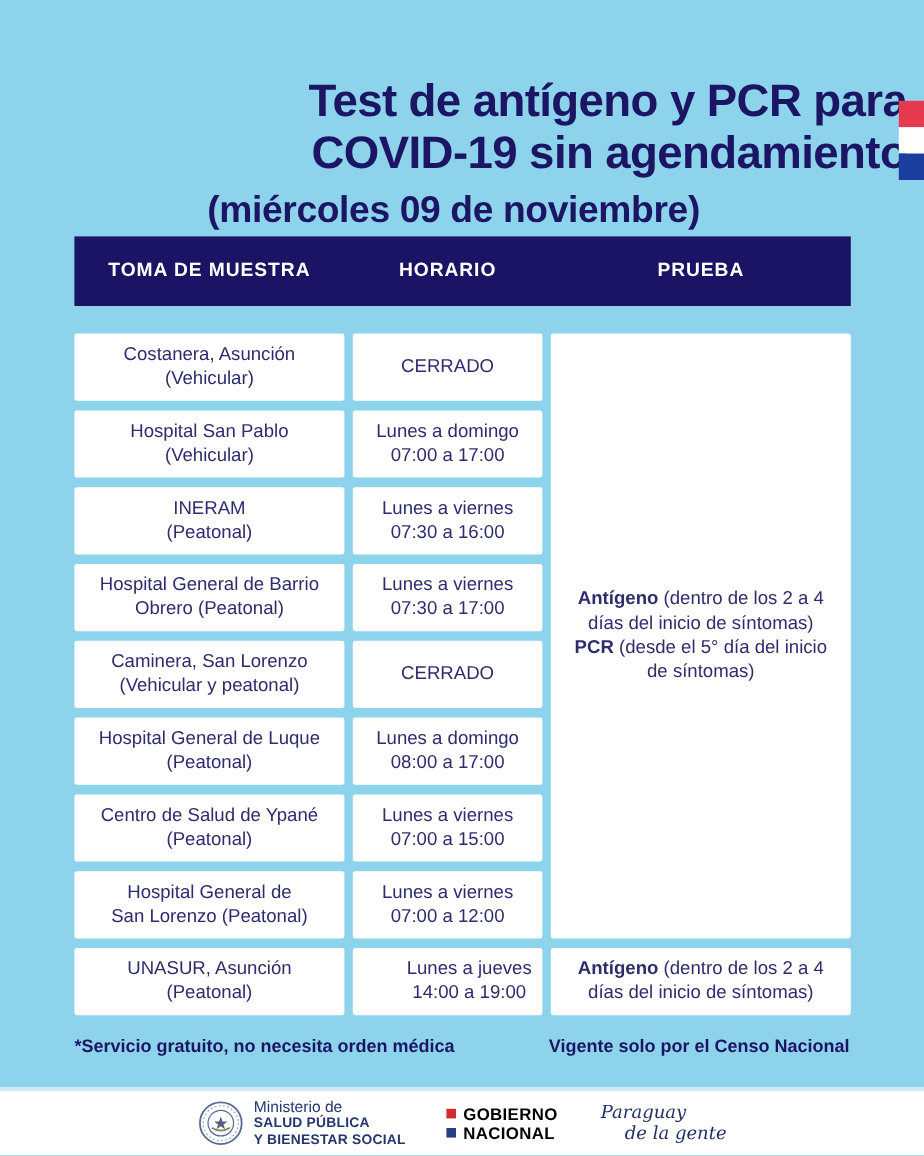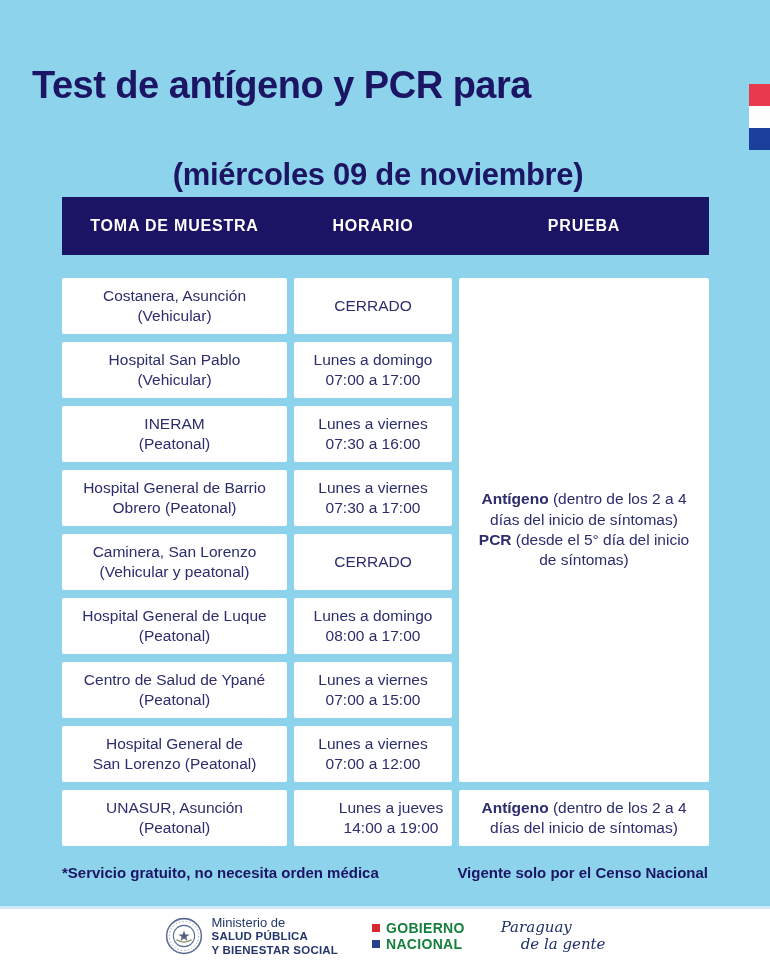--- a/index.html
+++ b/index.html
@@ -5,21 +5,21 @@
   html,body{margin:0;padding:0;background:#9bd7ec;}
   .frame{
     position:relative;width:770px;height:963px;overflow:hidden;
     background:#8dd3ec;
     font-family:"Liberation Sans", sans-serif;
     -webkit-font-smoothing:antialiased;
   }
   
   .title{
     position:absolute;top:64px;left:0;right:14px;
-    text-align:left;color:#1c1563;
+    text-align:right;color:#1c1563;
     font-size:38px;font-weight:800;line-height:1.12;letter-spacing:-0.5px;margin-left:32px;
   }
   .subtitle{
     position:absolute;top:157px;left:0;right:14px;
     text-align:center;color:#1c1563;
     font-size:31px;font-weight:600;letter-spacing:-0.3px;
   }
   
   .flag{position:absolute;top:84px;right:0;width:21px;}
   .flag .sq{width:21px;height:22px;}
@@ -57,38 +57,39 @@
   
   .footer{
     position:absolute;left:0;right:0;bottom:0;height:54px;
     background:#ffffff;border-top:3px solid #cfe9f5;
     display:flex;align-items:center;justify-content:center;
   }
   .ministry{display:flex;align-items:center;gap:9px;}
   .ministry .txt{color:#24366b;line-height:1.18;}
   .ministry .small{font-size:13px;font-weight:400;}
   .ministry .big{font-size:11.5px;font-weight:700;letter-spacing:0.2px;}
-  .gov{margin-left:34px;color:#15803d;text-align:center;}
+  .gov{margin-left:34px;color:#000000;text-align:center;}
   .gov .row{display:flex;align-items:center;gap:6px;line-height:1.15;}
   .gov .sq{width:8px;height:8px;display:inline-block;}
   .gov .gtxt{font-size:14px;font-weight:700;letter-spacing:0.3px;}
   .tagline{
     margin-left:36px;color:#1e2f66;
     font-family:"DejaVu Serif", serif;font-style:italic;
     font-size:15px;line-height:1.15;
   }
   .tagline .l2{padding-left:20px;}
 </style>
 </head>
 <body>
 
 <div class="frame">
 
   <div class="title">
     <div>Test de antígeno y PCR para</div>
+    <div>COVID-19 sin agendamiento</div>
   </div>
   <div class="subtitle">(miércoles 09 de noviembre)</div>
 
   <div class="flag">
     <div class="sq" style="background-color: rgb(232, 58, 77);"></div>
     <div class="sq" style="background-color: rgb(253, 253, 253);"></div>
     <div class="sq" style="background-color: rgb(28, 62, 156);"></div>
   </div>
 
   <div class="tbl-header">

